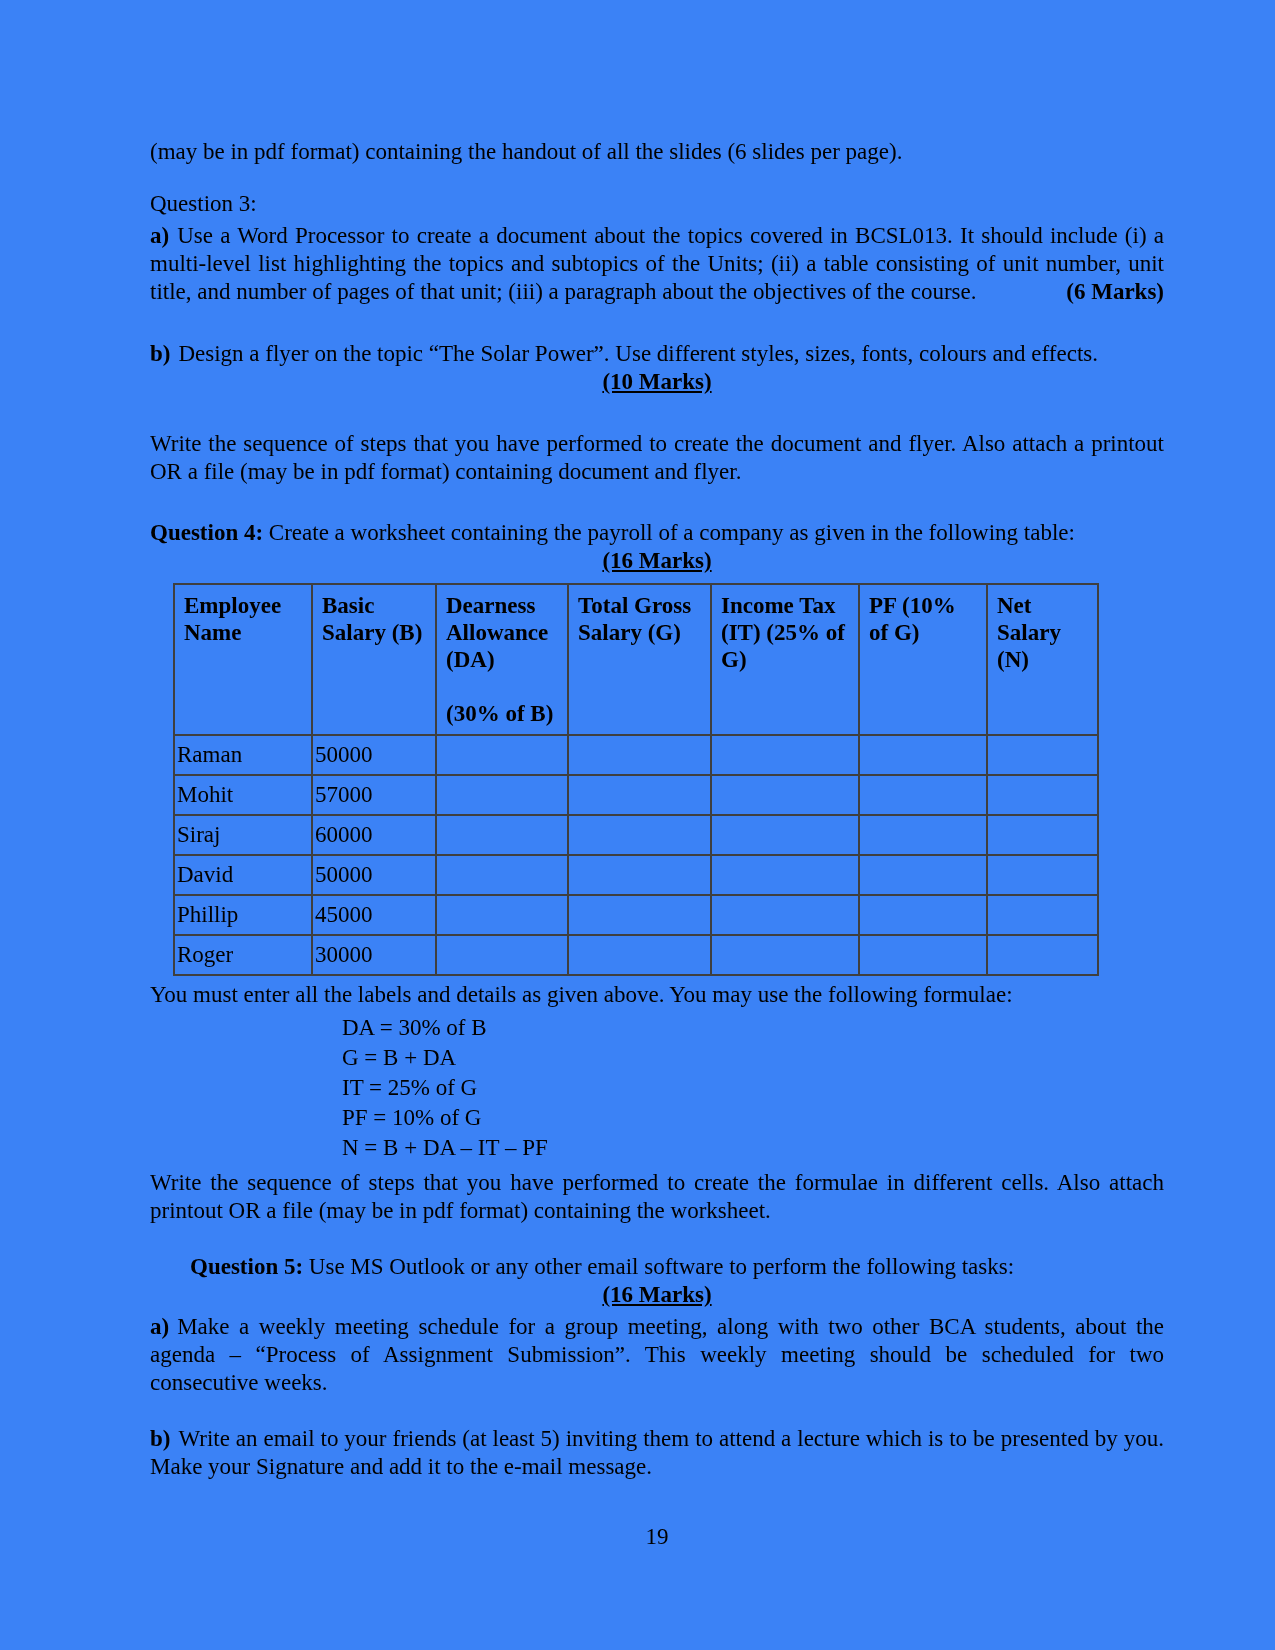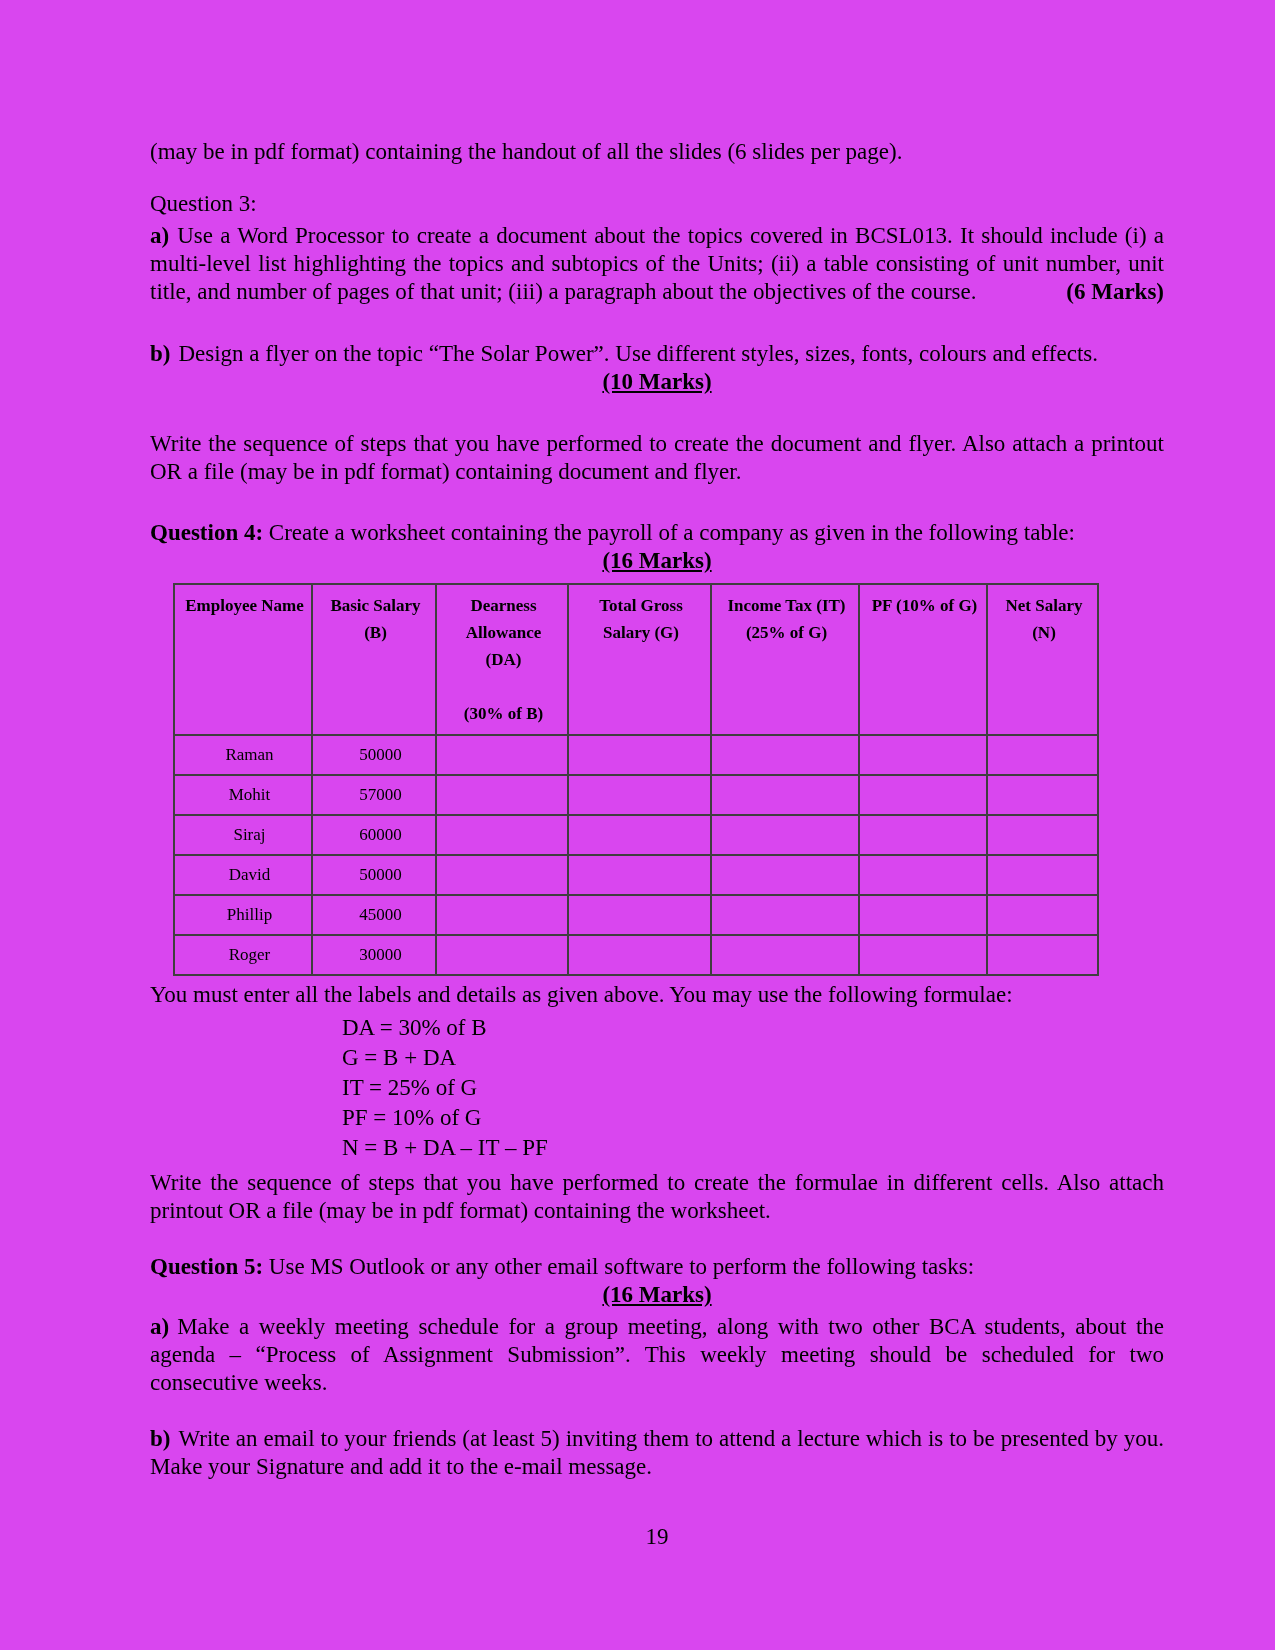--- a/index.html
+++ b/index.html
@@ -1,21 +1,21 @@
 <!DOCTYPE html>
 <html><head>
 <meta charset="utf-8">
 <style>
   html,body{margin:0;padding:0;background:#ffffff;}
   .page{
     position:relative;
     width:1275px;height:1650px;
     box-sizing:border-box;
     padding:138px 111px 0 150px;
-    background:#d946ef;
+    background:#3b82f6;
     color:#000;
     font-family:"Liberation Serif","DejaVu Serif",serif;
     font-size:23px;line-height:28px;
     overflow:hidden;
   }
   p{margin:0;text-align:justify;}
   .b{font-weight:bold;}
   .label{font-weight:bold;margin-right:8px;}
   .rel{position:relative;}
   .marks-abs{position:absolute;right:0;bottom:0;font-weight:bold;}
@@ -23,35 +23,35 @@
   .mt-sm{margin-top:4px;}
   .mt-md{margin-top:34px;}
   .mt-lg{margin-top:33px;}
   #q3-heading{margin-top:24px;font-weight:normal;}
   table.payroll{
     border-collapse:collapse;table-layout:fixed;
     width:924px;margin:8px 0 0 23px;
   }
   table.payroll th,table.payroll td{
     border:2px solid #3f3f3f;
-    vertical-align:top;text-align:center;
-    font-size:17px;line-height:27px;
+    vertical-align:top;text-align:left;
+    font-size:23px;line-height:27px;
   }
   table.payroll th{
     font-weight:bold;white-space:pre-line;
     padding:7px 6px 7px 9px;height:135px;
   }
   table.payroll td{
-    padding:5px 6px 6px 19px;height:27px;margin-top:12px;
+    padding:5px 6px 6px 2px;height:27px;margin-top:12px;
   }
   #q4-note{margin-top:5px;}
   .formulae{margin-top:4px;padding-left:192px;}
   .formula{line-height:30px;}
   #q4-followup{margin-top:6px;}
-  #q5-line{margin-top:28px;}
+  #q5-line{margin-top:28px;margin-left:40px;}
   #q5b{margin-top:28px;}
   .page-number{margin-top:42px;text-align:center;}
 </style>
 </head>
 <body>
 
 <div class="page">
 
   <p>(may be in pdf format) containing the handout of all the slides (6 slides per page).</p>
 

